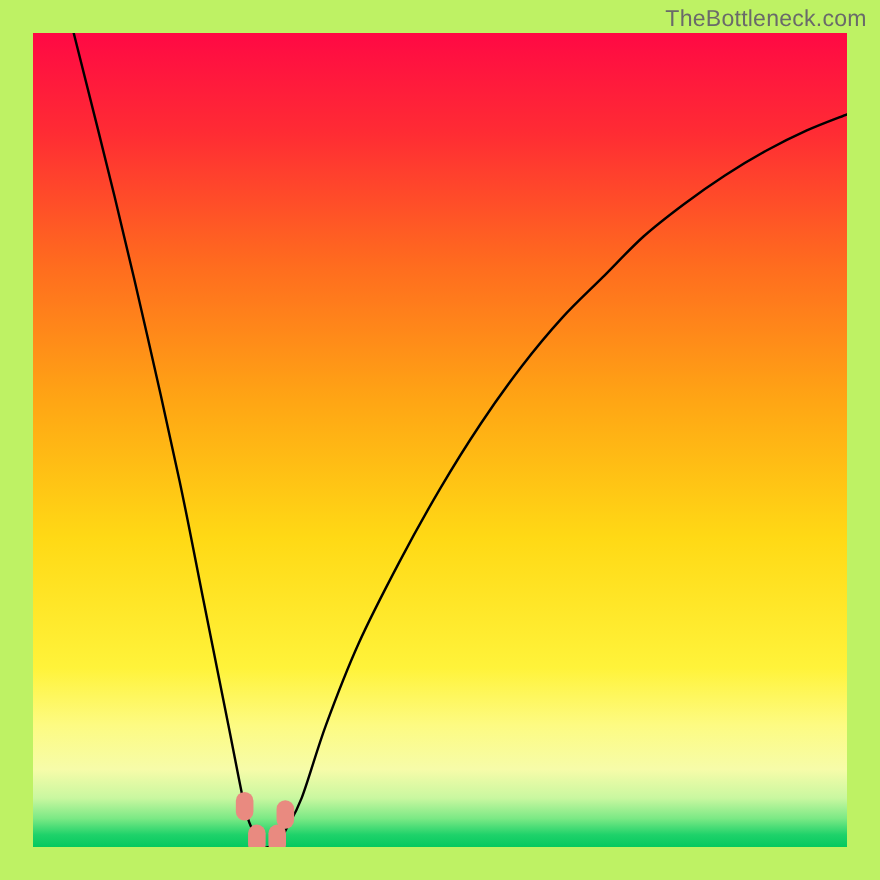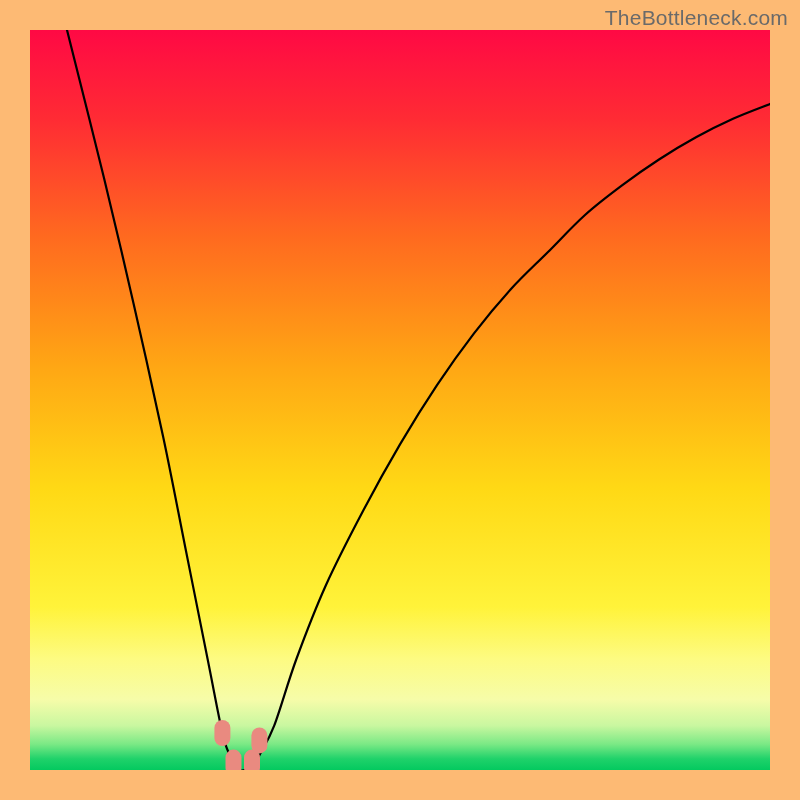--- a/index.html
+++ b/index.html
@@ -8,21 +8,21 @@
     width: 800px;
     height: 800px;
     overflow: hidden;
     background: #000;
     font-family: Arial, Helvetica, sans-serif;
   }
   .frame {
     position: absolute;
     top: 0; left: 0;
     width: 800px; height: 800px;
-    background: #fdba74;
+    background: #bef264;
   }
   .plot {
     position: absolute;
     top: 30px;
     left: 30px;
     width: 740px;
     height: 740px;
     overflow: hidden;
   }
   .watermark {

